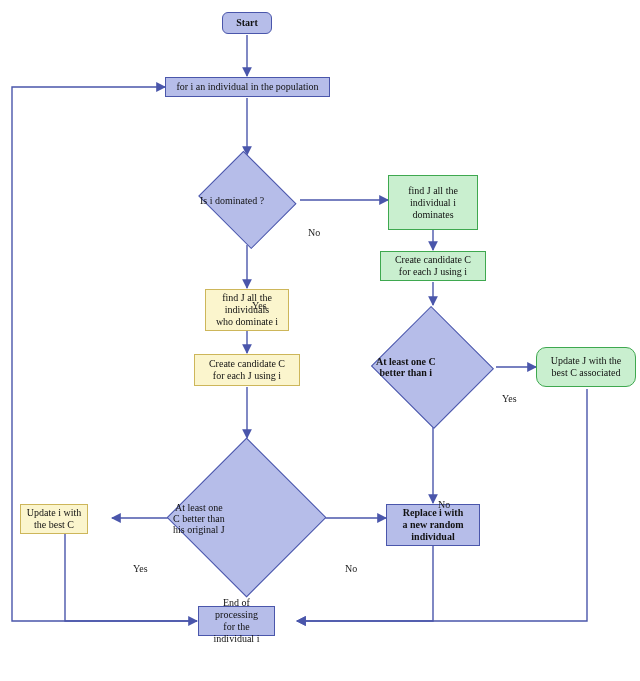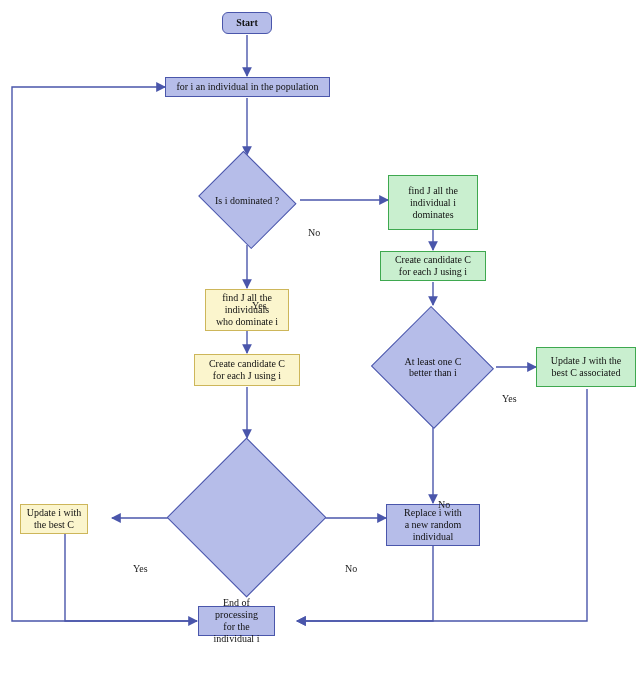--- a/index.html
+++ b/index.html
@@ -28,21 +28,21 @@
   .yellow { background: #fbf5cd; border-color: #cdb65a; }
   .green  { background: #c9efcf; border-color: #3ea84f; }
 
   .rounded { border-radius: 6px; }
 
   
   .diamond {
     position: absolute;
     display: flex;
     align-items: center;
-    justify-content: center;
+    justify-content: flex-start;
     text-align: center;
   }
   .diamond .shape {
     position: absolute;
     inset: 0;
     display:flex; align-items:center; justify-content:center;
   }
   .diamond .shape > div {
     width: 70.7%; height: 70.7%;
     transform: rotate(45deg);
@@ -140,50 +140,53 @@
 
 <div class="node green" style="left:380px; top:251px; width:106px; height:30px; white-space:pre-line;">
   <span>Create candidate C
 for each J using i</span>
 </div>
 
 <div class="diamond" style="left:370px; top:307px; width:126px; height:120px;">
   <div class="shape">
       <div></div>
     </div>
-  <div class="label" style="white-space:pre-line;">At least one C
+  <div class="label" style="white-space:pre-line;font-weight:bold;">At least one C
 better than i</div>
 </div>
 
-<div class="node green" style="left:536px; top:347px; width:100px; height:40px; white-space:pre-line;">
+<div class="node green" style="left:536px; top:347px; width:100px; height:40px; white-space:pre-line;border-radius:10px;">
   <span>Update J with the
 best C associated</span>
 </div>
 
-<div class="node blue" style="left:386px; top:504px; width:94px; height:42px; white-space:pre-line;">
+<div class="node blue" style="left:386px; top:504px; width:94px; height:42px; white-space:pre-line;font-weight:bold;">
   <span>Replace i with
 a new random
 individual</span>
 </div>
 
 <div class="node yellow" style="left:205px; top:289px; width:84px; height:42px; white-space:pre-line;">
   <span>find J all the
 individuals
 who dominate i</span>
 </div>
 
 <div class="node yellow" style="left:194px; top:354px; width:106px; height:32px; white-space:pre-line;">
   <span>Create candidate C
 for each J using i</span>
 </div>
 
 <div class="diamond" style="left:167px; top:438px; width:160px; height:160px;">
   <div class="shape">
       <div></div>
     </div>
+  <div class="label" style="white-space:pre-line;">At least one
+C better than
+his original J</div>
 </div>
 
 <div class="node yellow" style="left:20px; top:504px; width:68px; height:30px; white-space:pre-line;">
   <span>Update i with
 the best C</span>
 </div>
 
 <div class="node blue" style="left:198px; top:606px; width:77px; height:30px; white-space:pre-line;">
   <span>End of processing
 for the individual i</span>

